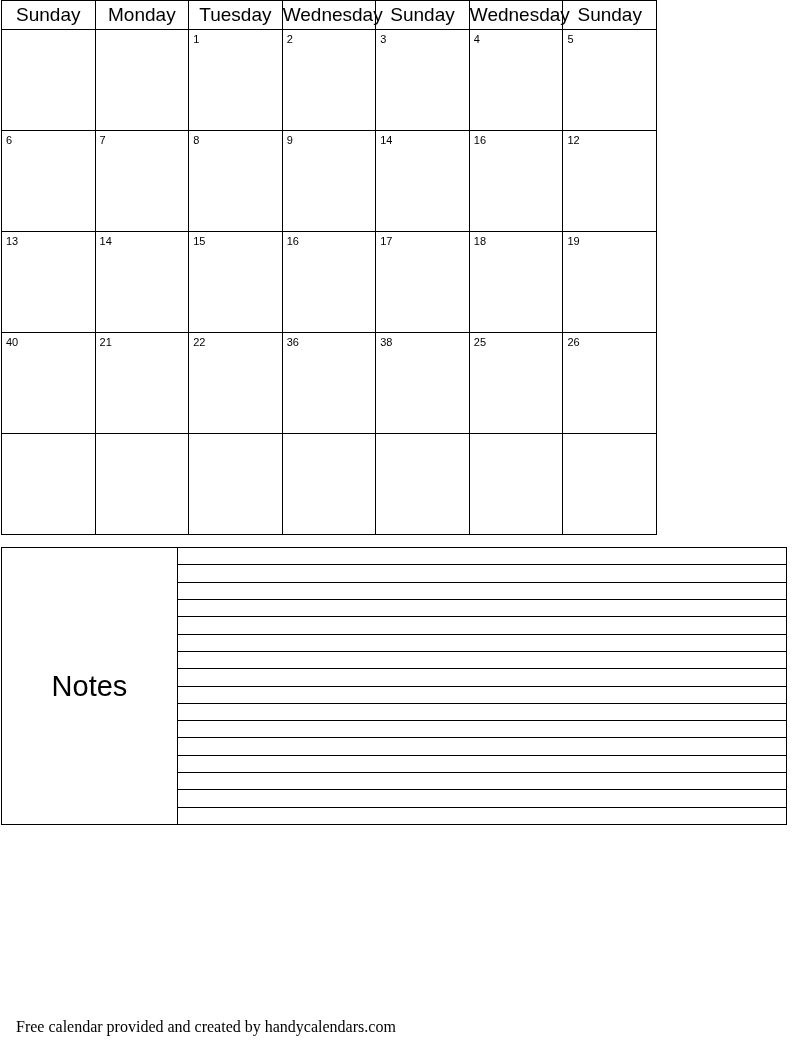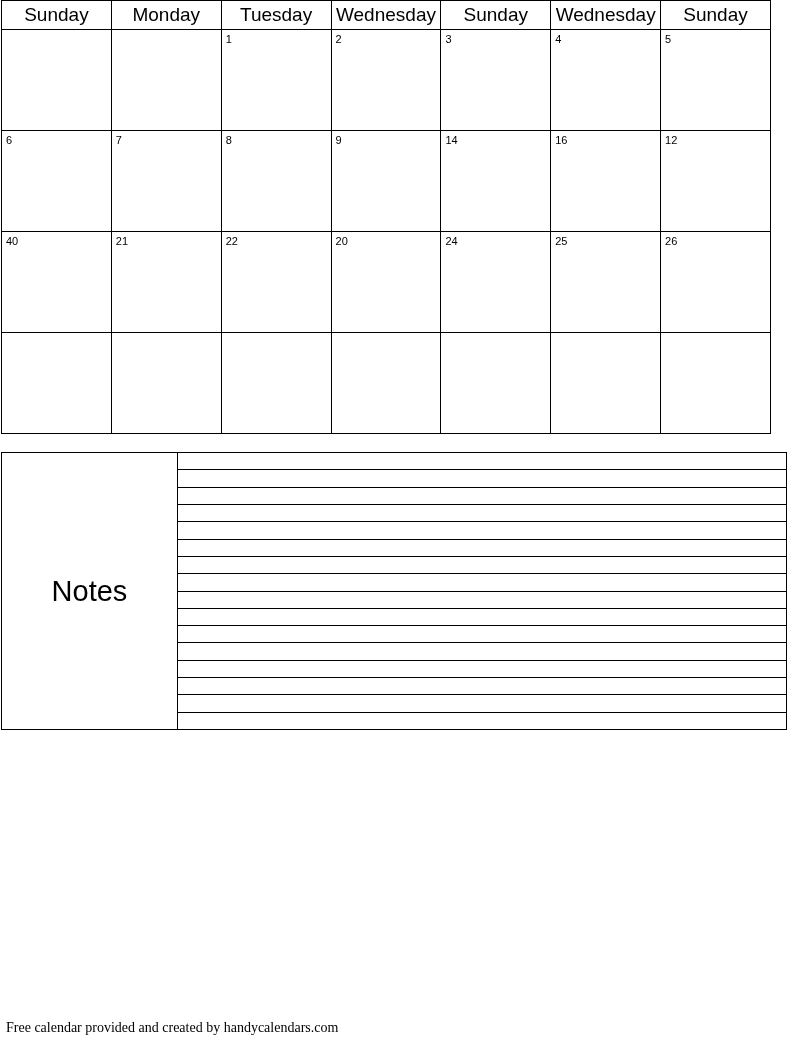--- a/index.html
+++ b/index.html
@@ -31,21 +31,21 @@
     white-space: nowrap;
     font-family: "Liberation Sans", sans-serif;
   }
   .title .month { }
   .title .year { margin-left: 18px; }
 
   
   .calendar {
     border-collapse: collapse;
     table-layout: fixed;
-    width: 770px;
+    width: 656px;
     margin-left: 1px;
     border: 1px solid #000;
     padding-left: 24px;
   }
   .calendar th {
     border: 1px solid #000;
     font-weight: normal;
     font-size: 19px;
     height: 28px;
     text-align: center;
@@ -65,21 +65,21 @@
     padding: 4px 0 0 4px;
     display: block;
     text-align: left;
   }
 
   
   .notes-wrap {
     display: flex;
     width: 786px;
     margin-left: 1px;
-    margin-top: 18px;
+    margin-top: 12px;
     border: 1px solid #000;
     box-sizing: border-box;
     height: 278px;
   }
   .notes-label {
     width: 176px;
     border-right: 1px solid #000;
     display: flex;
     align-items: center;
     justify-content: center;
@@ -98,22 +98,22 @@
     box-sizing: border-box;
   }
   .note-line:last-child {
     border-bottom: none;
   }
 
   
   .footer {
     position: absolute;
     bottom: 4px;
-    left: 6px;
-    font-size: 14px;
+    left: 16px;
+    font-size: 16px;
     font-family: "Liberation Serif", serif;
   }
 </style>
 </head>
 <body>
 
 <div class="page">
 
 
   <table class="calendar">
@@ -170,33 +170,56 @@
           </td>
         <td>
             <span class="daynum">16</span>
           </td>
         <td>
             <span class="daynum">12</span>
           </td>
       </tr>
       <tr>
         <td>
+            <span class="daynum">13</span>
+          </td>
+        <td>
+            <span class="daynum">14</span>
+          </td>
+        <td>
+            <span class="daynum">15</span>
+          </td>
+        <td>
+            <span class="daynum">16</span>
+          </td>
+        <td>
+            <span class="daynum">17</span>
+          </td>
+        <td>
+            <span class="daynum">18</span>
+          </td>
+        <td>
+            <span class="daynum">19</span>
+          </td>
+      </tr>
+      <tr>
+        <td>
             <span class="daynum">40</span>
           </td>
         <td>
             <span class="daynum">21</span>
           </td>
         <td>
             <span class="daynum">22</span>
           </td>
         <td>
-            <span class="daynum">20</span>
-          </td>
-        <td>
-            <span class="daynum">24</span>
+            <span class="daynum">36</span>
+          </td>
+        <td>
+            <span class="daynum">38</span>
           </td>
         <td>
             <span class="daynum">25</span>
           </td>
         <td>
             <span class="daynum">26</span>
           </td>
       </tr>
       <tr>
         <td>

